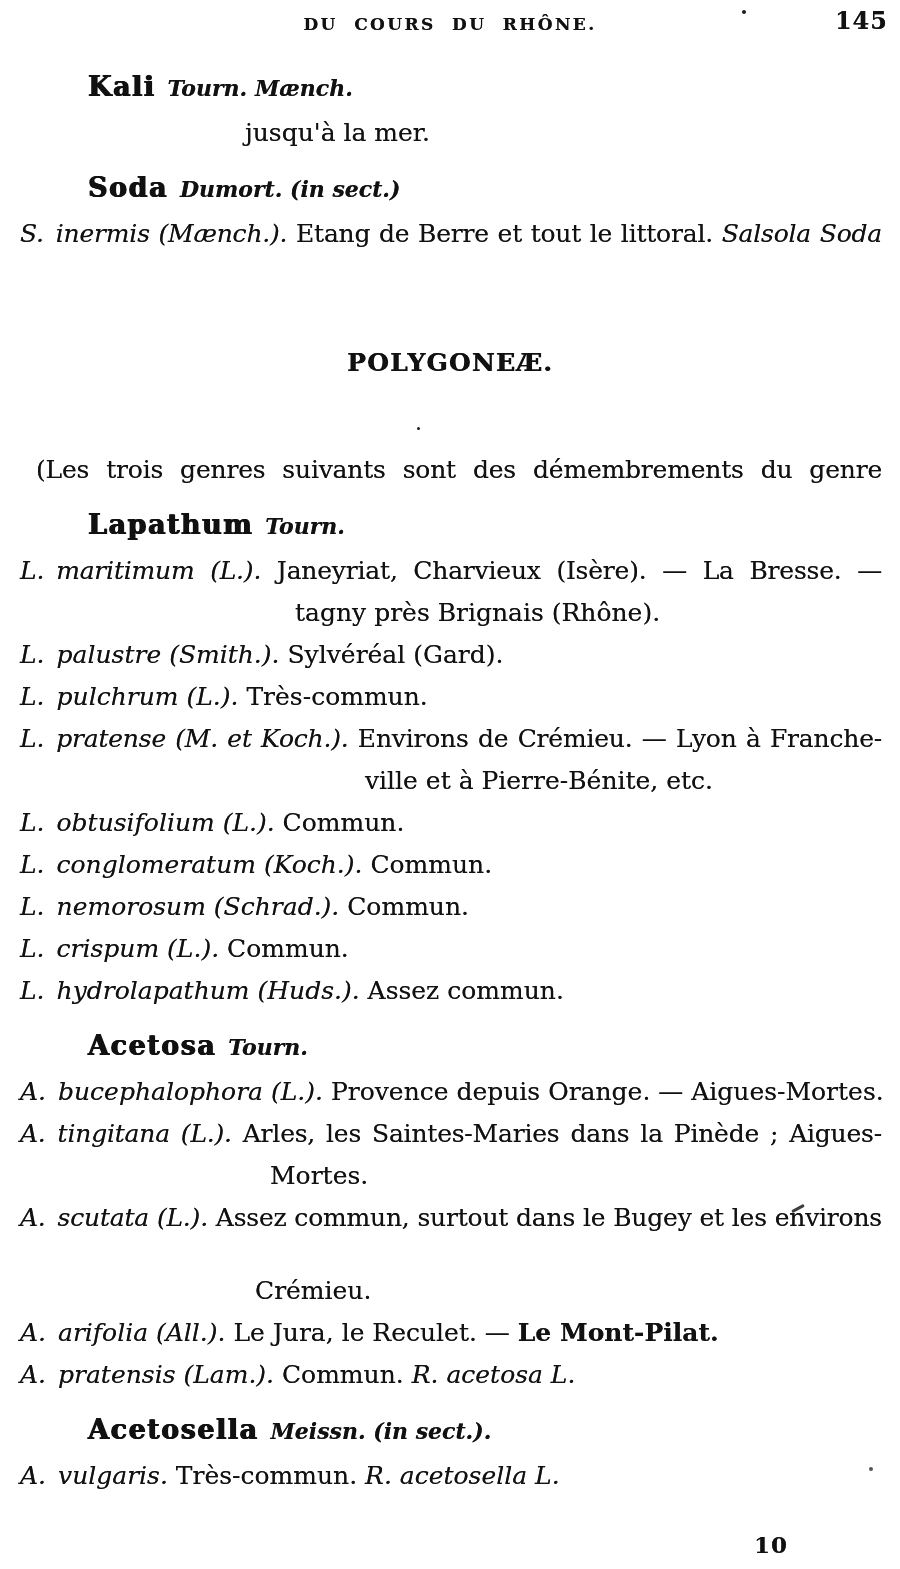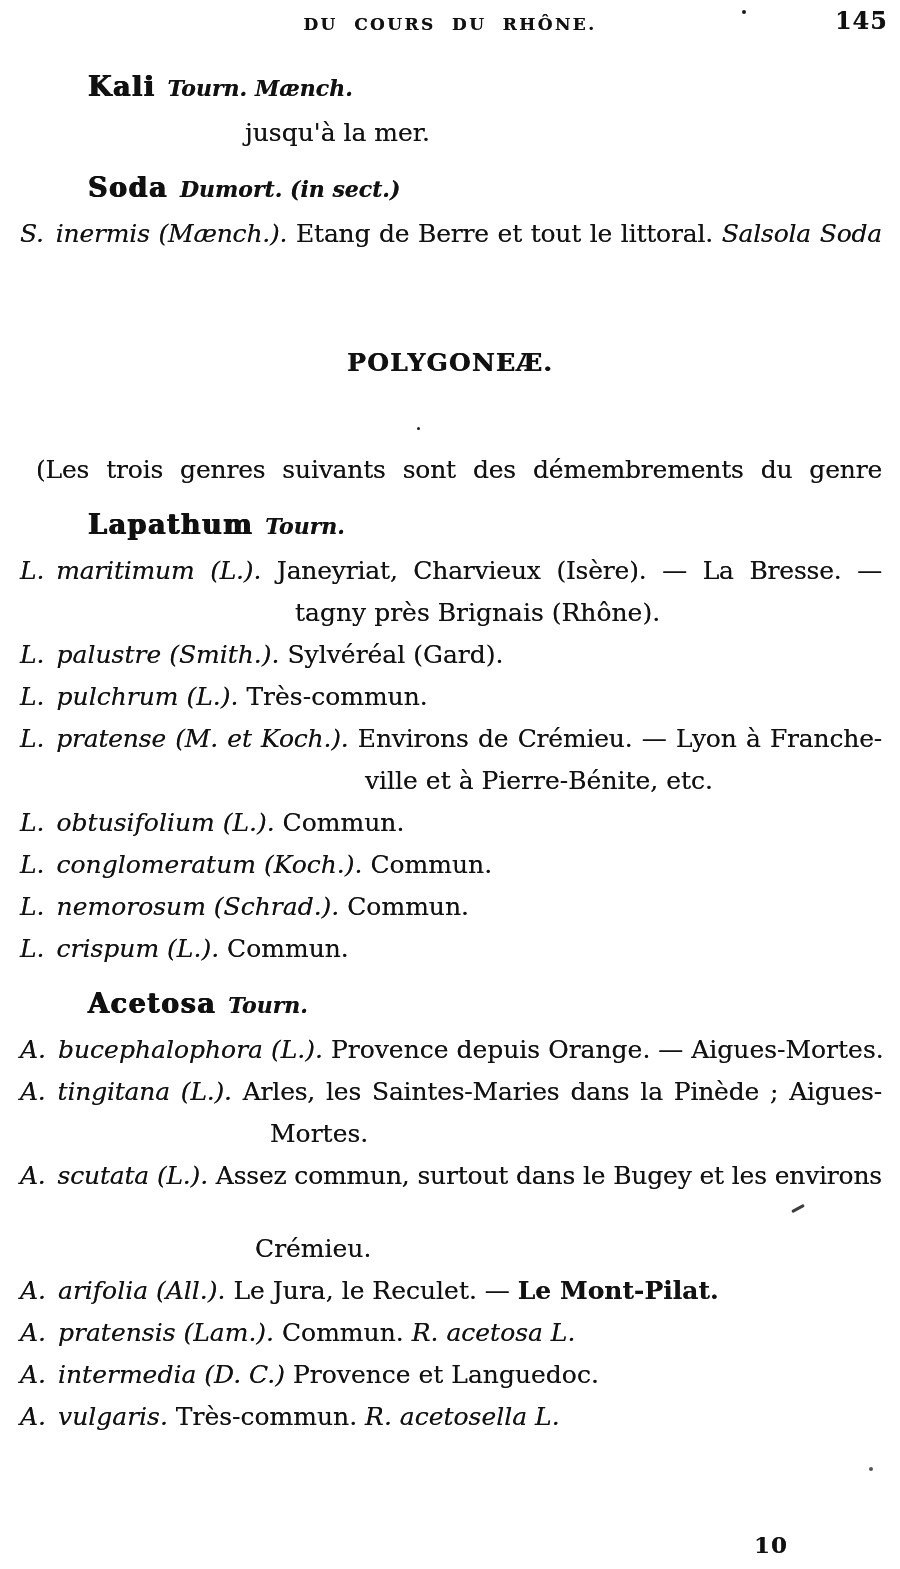--- a/index.html
+++ b/index.html
@@ -114,29 +114,30 @@
       <div class="entry-line justify"><span class="seg-letter">L.</span><span class="seg-i">maritimum (L.).</span><span class="seg-r"> Janeyriat, Charvieux (Isère). — La Bresse. — </span></div>
       <div class="entry-line" style="padding-left: 295px;"><span class="seg-r">tagny près Brignais (Rhône).</span></div>
       <div class="entry-line"><span class="seg-letter">L.</span><span class="seg-i">palustre (Smith.).</span><span class="seg-r"> Sylvéréal (Gard).</span></div>
       <div class="entry-line"><span class="seg-letter">L.</span><span class="seg-i">pulchrum (L.).</span><span class="seg-r"> Très-commun.</span></div>
       <div class="entry-line justify"><span class="seg-letter">L.</span><span class="seg-i">pratense (M. et Koch.).</span><span class="seg-r"> Environs de Crémieu. — Lyon à Franche-</span></div>
       <div class="entry-line" style="padding-left: 365px;"><span class="seg-r">ville et à Pierre-Bénite, etc.</span></div>
       <div class="entry-line"><span class="seg-letter">L.</span><span class="seg-i">obtusifolium (L.).</span><span class="seg-r"> Commun.</span></div>
       <div class="entry-line"><span class="seg-letter">L.</span><span class="seg-i">conglomeratum (Koch.).</span><span class="seg-r"> Commun.</span></div>
       <div class="entry-line"><span class="seg-letter">L.</span><span class="seg-i">nemorosum (Schrad.).</span><span class="seg-r"> Commun.</span></div>
       <div class="entry-line"><span class="seg-letter">L.</span><span class="seg-i">crispum (L.).</span><span class="seg-r"> Commun.</span></div>
+      <div class="entry-line"><span class="seg-letter">L.</span><span class="seg-i">hydrolapathum (Huds.).</span><span class="seg-r"> Assez commun.</span></div>
       <div class="genus-heading"><span class="genus-name">Acetosa</span><span class="genus-authority">Tourn.</span></div>
       <div class="entry-line"><span class="seg-letter">A.</span><span class="seg-i">bucephalophora (L.).</span><span class="seg-r"> Provence depuis Orange. — Aigues-Mortes.</span></div>
       <div class="entry-line justify"><span class="seg-letter">A.</span><span class="seg-i">tingitana (L.).</span><span class="seg-r"> Arles, les Saintes-Maries dans la Pinède ; Aigues-</span></div>
       <div class="entry-line" style="padding-left: 270px;"><span class="seg-r">Mortes.</span></div>
       <div class="entry-line justify"><span class="seg-letter">A.</span><span class="seg-i">scutata (L.).</span><span class="seg-r"> Assez commun, surtout dans le Bugey et les environs de</span></div>
       <div class="entry-line" style="padding-left: 255px; margin-top: 40px;"><span class="seg-r">Crémieu.</span></div>
       <div class="entry-line"><span class="seg-letter">A.</span><span class="seg-i">arifolia (All.).</span><span class="seg-r"> Le Jura, le Reculet. — </span><span class="seg-b">Le Mont-Pilat.</span></div>
       <div class="entry-line"><span class="seg-letter">A.</span><span class="seg-i">pratensis (Lam.).</span><span class="seg-r"> Commun. </span><span class="seg-i">R. acetosa L.</span></div>
-      <div class="entry-line"><span class="seg-letter">A.</span><span class="seg-i">intermedia (D. C.)</span><span class="seg-r"> Provence et Languedoc.</span></div>
+      <div class="genus-heading"><span class="genus-name">Acetosella</span><span class="genus-authority">Meissn. (in sect.).</span></div>
       <div class="entry-line"><span class="seg-letter">A.</span><span class="seg-i">vulgaris.</span><span class="seg-r"> Très-commun. </span><span class="seg-i">R. acetosella L.</span></div>
     </div>
 
   <div class="footer-mark">10</div>
 
   <div class="speck speck-1"></div>
   <div class="speck speck-2"></div>
   <div class="speck speck-3"></div>
   <div class="speck speck-4"></div>
 

